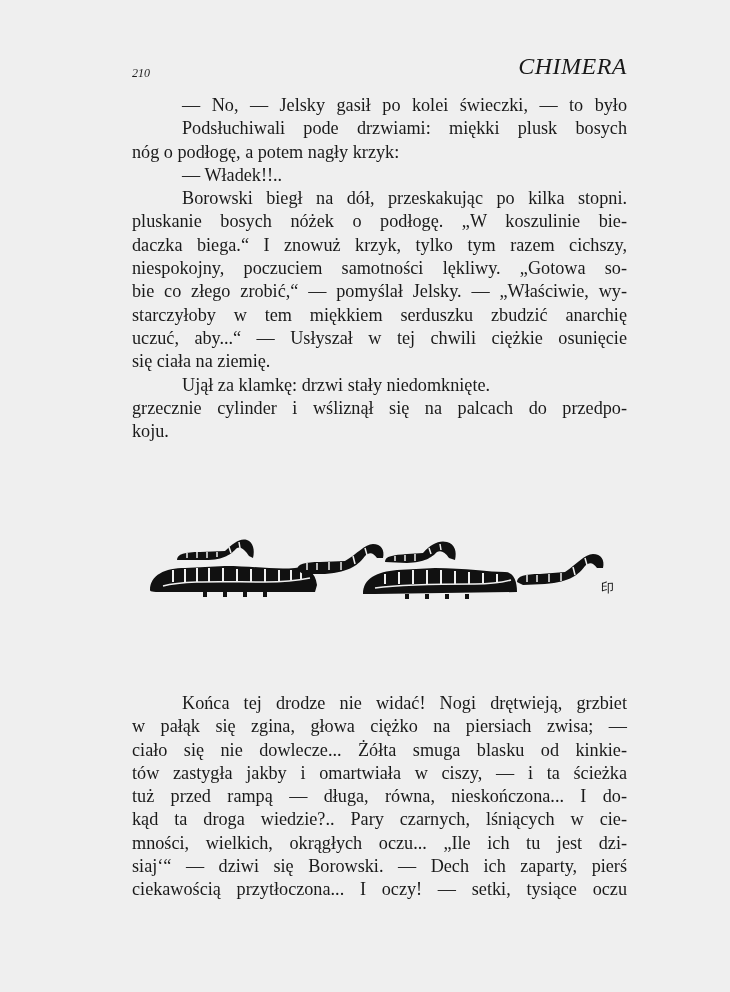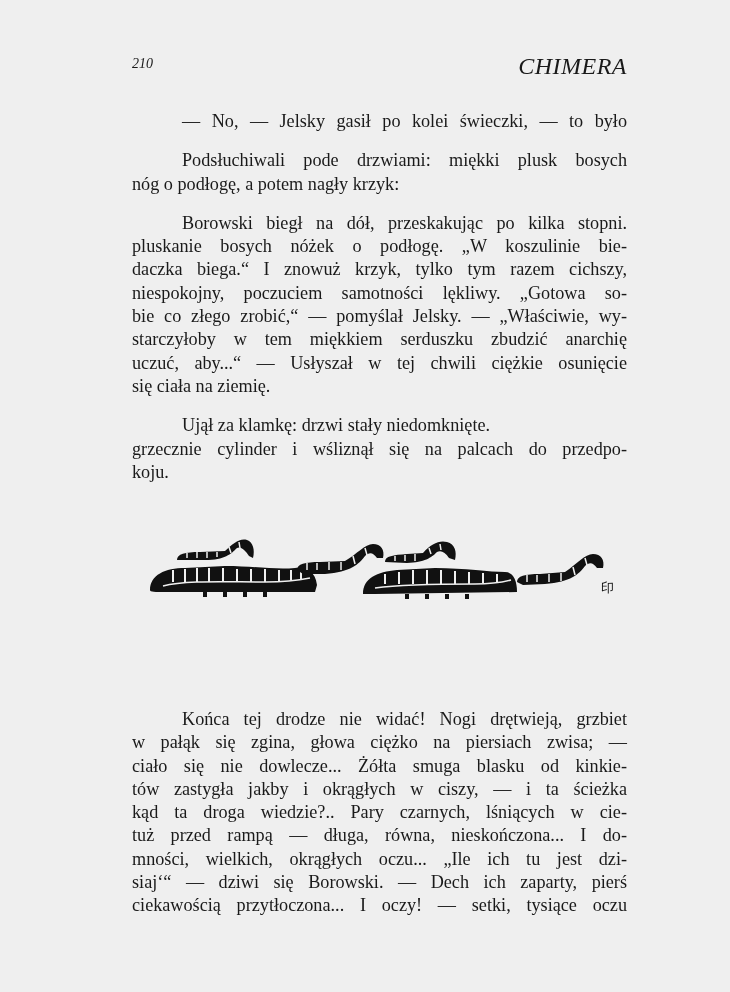--- a/index.html
+++ b/index.html
@@ -4,42 +4,43 @@
   <style>
     html, body { margin:0; padding:0; }
     body {
       width:730px; height:992px; overflow:hidden;
       background:#efefef;
       font-family:"DejaVu Serif","Liberation Serif",serif;
       color:#1a1a1a;
       position:relative;
     }
     .header { position:absolute; top:50px; left:132px; width:495px; height:30px; }
-    .page-num { position:absolute; left:0; top:6px; font-style:italic; font-size:14px; font-family:"Liberation Serif",serif; }
+    .page-num { position:absolute; left:0; top:16px; font-style:italic; font-size:12px; font-family:"Liberation Serif",serif; }
     .running-title { position:absolute; right:0; top:3px; font-style:italic; font-size:24px; letter-spacing:0.5px; font-family:"Liberation Serif",serif; }
     .text { position:absolute; left:132px; width:495px; font-family:"Liberation Serif",serif; font-size:18.2px; line-height:23.3px; }
     .block1 { top:94px; }
     .block2 { top:692px; }
     .line { display:block; white-space:nowrap; text-align:justify; text-align-last:justify; height:23.3px; }
     .line.last { text-align-last:left; }
-    .indent { padding-left:50px;margin-top:16px; }
+    .indent { padding-left:50px; }
     .ornament { position:absolute; left:145px; top:530px; width:490px; height:80px; }
   </style>
 </head>
 <body>
 
 <div class="header">
   <span class="page-num">210</span>
   <span class="running-title">CHIMERA</span>
 </div>
 
 <div class="text block1" id="sec1">
     <span class="line indent">— No, — Jelsky  gasił  po  kolei  świeczki, — to było</span>
     <span class="line indent">Podsłuchiwali pode drzwiami: miękki plusk bosych</span>
     <span class="line last">nóg o podłogę, a potem nagły krzyk:</span>
+    <span class="line indent last">— Władek!!..</span>
     <span class="line indent">Borowski biegł na dół, przeskakując po kilka stopni.</span>
     <span class="line">pluskanie bosych nóżek  o podłogę.  „W  koszulinie  bie-</span>
     <span class="line">daczka biega.“  I znowuż krzyk, tylko tym razem cichszy,</span>
     <span class="line">niespokojny, poczuciem samotności lękliwy.  „Gotowa so-</span>
     <span class="line">bie co złego zrobić,“ — pomyślał Jelsky. — „Właściwie, wy-</span>
     <span class="line">starczyłoby  w tem  miękkiem  serduszku  zbudzić anarchię</span>
     <span class="line">uczuć, aby...“ — Usłyszał  w  tej  chwili ciężkie  osunięcie</span>
     <span class="line last">się ciała na ziemię.</span>
     <span class="line indent last">Ujął za klamkę: drzwi stały niedomknięte.</span>
     <span class="line">grzecznie cylinder i wśliznął się  na palcach  do przedpo-</span>
@@ -140,19 +141,19 @@
         <line x1="440" y1="28" x2="442" y2="35"></line>
       </g>
   </g>
   <text x="456" y="62" font-size="13" font-family="DejaVu Sans, sans-serif" fill="#111" id="monogram">印</text>
 </svg>
 
 <div class="text block2" id="sec2">
     <span class="line indent">Końca tej drodze nie widać!  Nogi drętwieją, grzbiet</span>
     <span class="line">w pałąk się zgina, głowa  ciężko  na  piersiach  zwisa; —</span>
     <span class="line">ciało się nie dowlecze...  Żółta smuga blasku od kinkie-</span>
-    <span class="line">tów zastygła jakby i okrągłych  w ciszy, — i  ta  ścieżka</span>
+    <span class="line">tów zastygła jakby i omartwiała  w ciszy, — i  ta  ścieżka</span>
+    <span class="line">tuż przed rampą — długa, równa,  nieskończona...  I do-</span>
     <span class="line">kąd ta droga wiedzie?..  Pary czarnych, lśniących w cie-</span>
-    <span class="line">tuż przed rampą — długa, równa,  nieskończona...  I do-</span>
     <span class="line">mności, wielkich,  okrągłych oczu...  „Ile ich tu jest dzi-</span>
     <span class="line">siaj‘“ — dziwi  się  Borowski. — Dech  ich  zaparty,  pierś</span>
     <span class="line">ciekawością przytłoczona...  I oczy! — setki, tysiące oczu</span>
   </div>
 
 </body></html>

